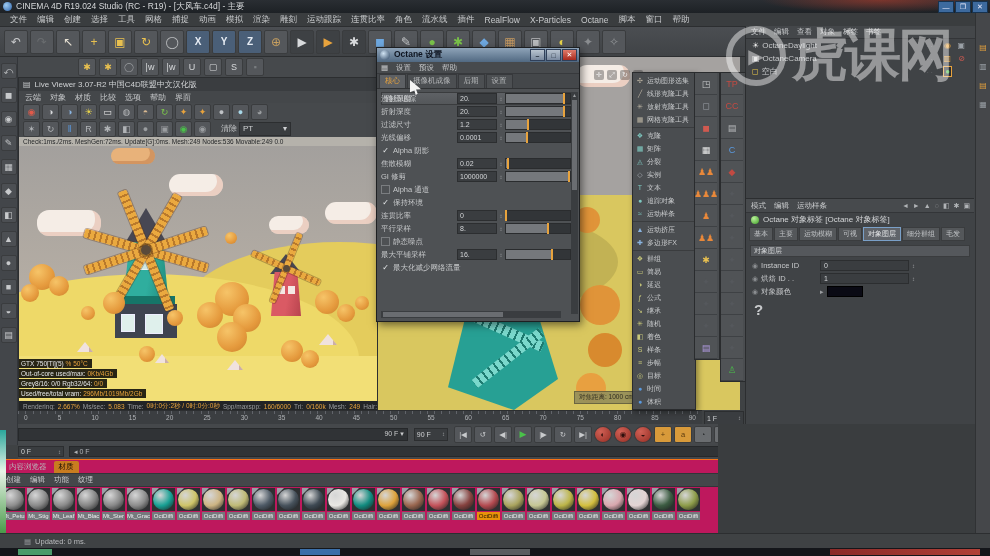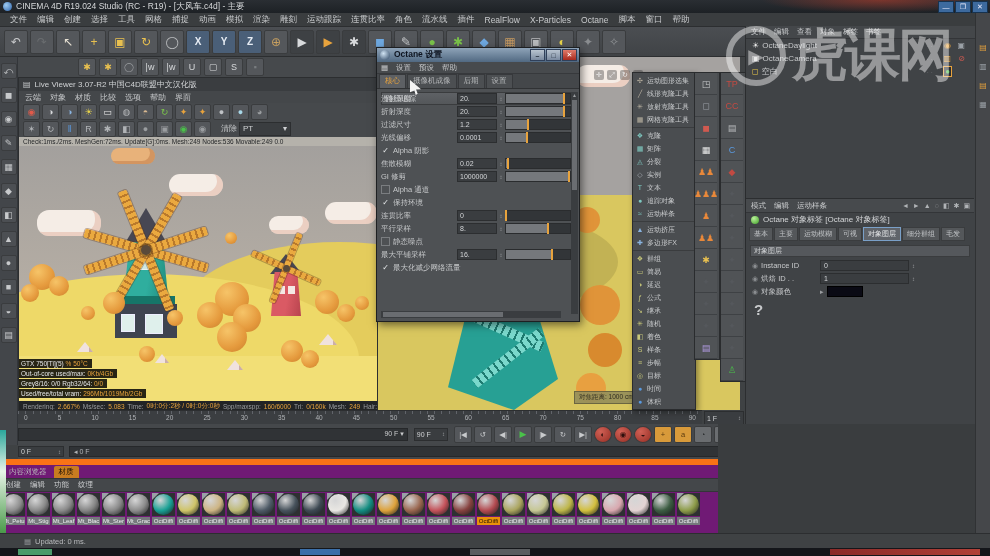--- a/index.html
+++ b/index.html
@@ -160,21 +160,21 @@
   .tbtn[data-k="play"]{color:#4ac24a;font-size:9px;}
   .tbtn[data-k="red"]{background:radial-gradient(circle at 35% 30%,#d06055,#962e24);border-radius:50%;color:#2e0f0c;}
   .tbtn[data-k="gold"]{background:#d89a3a;color:#5a3a10;}
   .tbtn[data-k="gray"]{background:#6a6d70;color:#2e3032;}
   .tbtn[data-k="blue"]{background:#5a7a9e;color:#dce4ec;}
   #powerrow{left:18px;top:444px;width:722px;height:15px;display:flex;align-items:center;background:#44474a;}
   #pval{width:46px;height:11px;background:#3a3d40;border:1px solid #2c2e30;font-size:7px;display:flex;align-items:center;justify-content:space-between;padding:0 2px;box-sizing:border-box;margin-right:5px;color:#d0d2d4;}
   #ptrack{width:660px;height:11px;background:#303336;border:1px solid #26282a;display:flex;align-items:center;font-size:7px;color:#b0b3b6;padding-left:4px;box-sizing:border-box;}
 
   
-  #matpanel{left:0;top:459px;width:718px;height:74px;background:#701a75;border-top:6px solid #f97316;box-sizing:border-box;}
+  #matpanel{left:0;top:459px;width:718px;height:74px;background:#be185d;border-top:1px solid #f97316;box-sizing:border-box;}
   #mat-tabs{height:13px;display:flex;align-items:center;gap:2px;font-size:7.5px;padding-left:4px;}
   #mat-tabs .mtab{padding:1px 5px;color:#b8babc;}
   #mat-tabs .mtab[data-sel="true"]{background:#c87c20;color:#1e1206;border-radius:2px 2px 0 0;}
   #mat-menu{height:12px;display:flex;align-items:center;gap:9px;font-size:7.5px;padding-left:6px;background:#44474a;border-top:1px solid #333538;border-bottom:1px solid #333538;}
   #mat-grid{display:flex;padding:1px 0 0 1px;}
   .mat{width:25px;flex:none;}
   .msphere{position:relative;width:23px;height:23px;margin:0 1px;background:#2e3032;}
   .msphere::before{content:"";position:absolute;left:0;top:0;width:7px;height:7px;background:#9aa0a6;clip-path:polygon(0 0,100% 0,0 100%);}
   .msphere::after{content:"";position:absolute;left:1px;top:1px;width:21px;height:21px;border-radius:50%;
         background:radial-gradient(circle at 35% 30%,rgba(255,255,255,.8),var(--c,#888) 52%,rgba(0,0,0,.45));}

